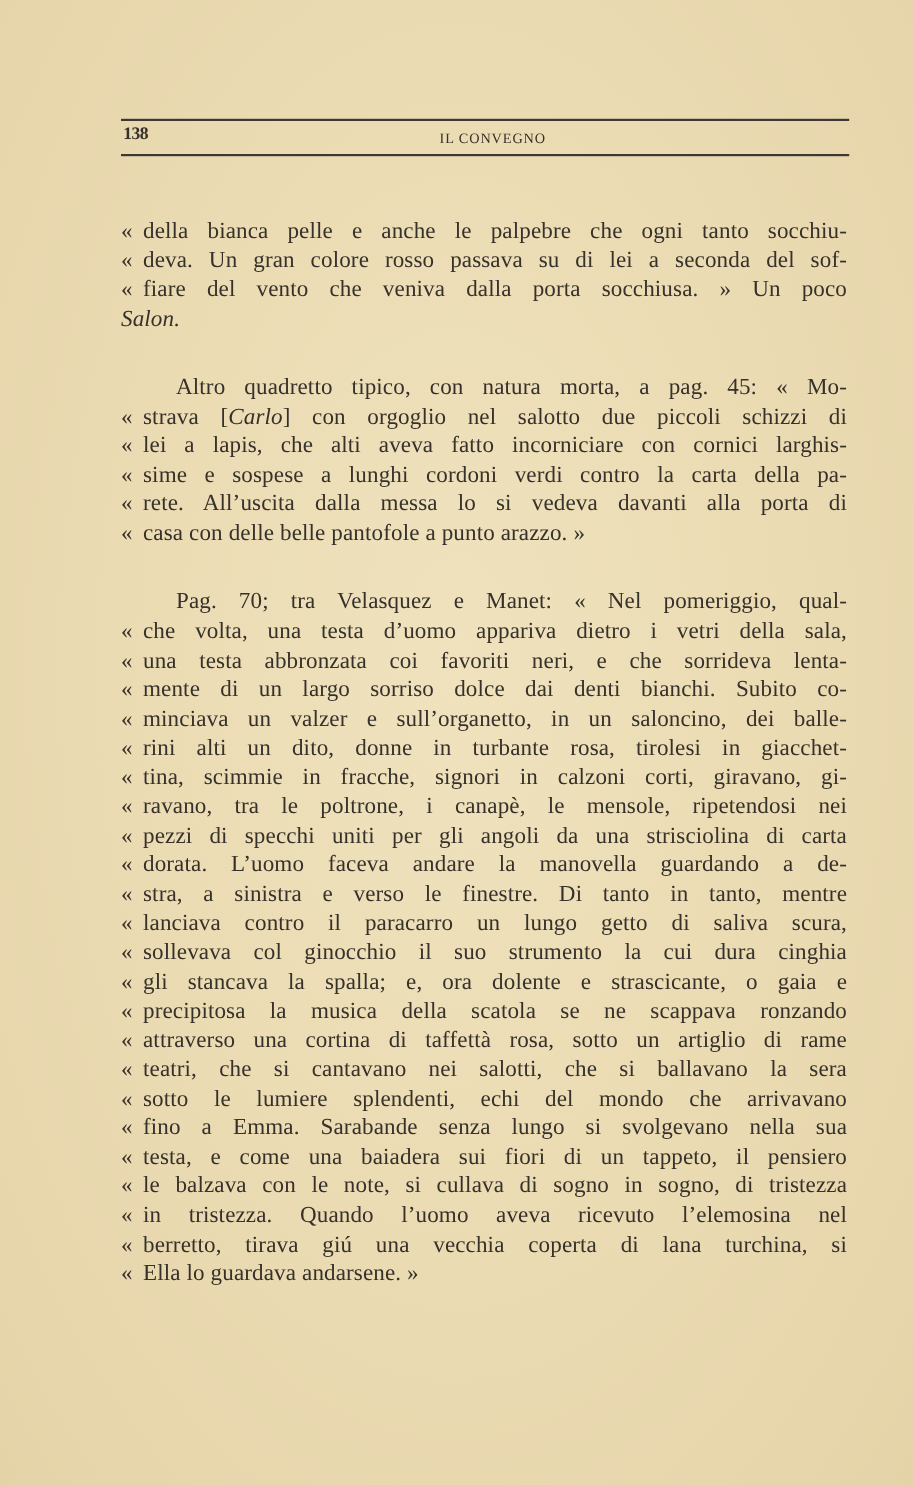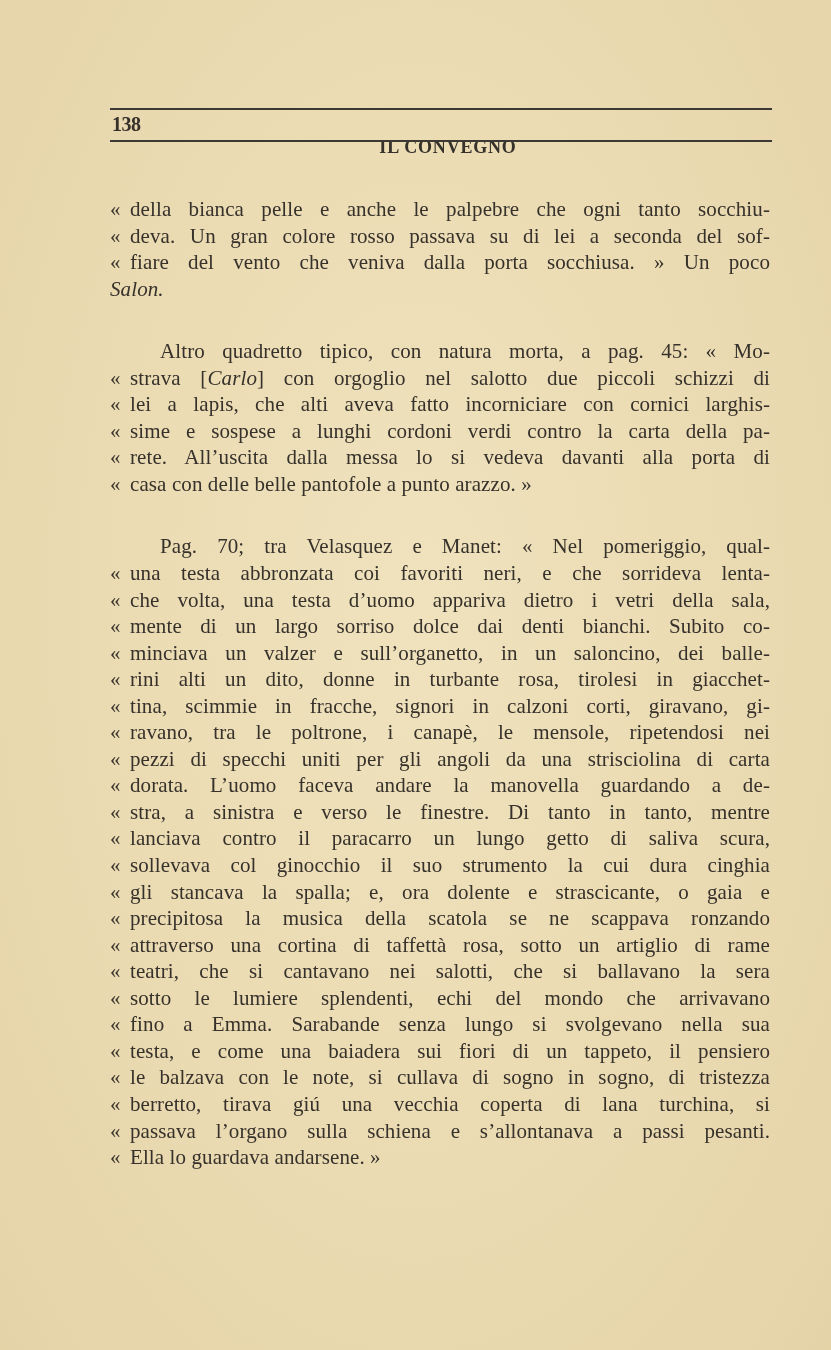--- a/index.html
+++ b/index.html
@@ -18,27 +18,26 @@
     position: absolute; left: 110px; top: 108px; width: 662px; height: 34px;
   }
   .rule-top {
     position: absolute; left: 0; right: 0; top: 0; height: 2px; background: #3c3833;
   }
   .rule-bottom {
     position: absolute; left: 0; right: 0; top: 32px; height: 2px; background: #3c3833;
   }
   .page-number {
     position: absolute; left: 2px; top: 5px;
-    font-size: 20px; font-weight: bold; letter-spacing: -0.5px;
+    font-size: 16px; font-weight: bold; letter-spacing: -0.5px;
   }
   .running-title {
     position: absolute; left: 0; right: 0; top: 10px; text-align: center;
-    font-size: 18px; font-weight: bold; letter-spacing: 0.8px;
+    font-size: 13px; font-weight: normal; letter-spacing: 0.8px;
     padding-left: 14px;
-    margin-top: 19px;
   }
   .body-text {
     position: absolute; left: 110px; top: 196px; width: 660px;
   }
   .line {
     height: 26.55px; line-height: 26.55px;
     font-size: 21px;
     white-space: nowrap;
     text-align: justify; text-align-last: justify;
     letter-spacing: 0.1px;
@@ -65,36 +64,36 @@
     <div class="line"><span class="q">«</span><span>deva. Un gran colore rosso passava su di lei a seconda del sof-</span></div>
     <div class="line"><span class="q">«</span><span>fiare del vento che veniva dalla porta socchiusa. » Un poco</span></div>
     <div class="line last"><em>Salon.</em></div>
     <div class="line indent"><span>Altro quadretto tipico, con natura morta, a pag. 45: « Mo-</span></div>
     <div class="line"><span class="q">«</span><span>strava [</span><em>Carlo</em><span>] con orgoglio nel salotto due piccoli schizzi di</span></div>
     <div class="line"><span class="q">«</span><span>lei a lapis, che alti aveva fatto incorniciare con cornici larghis-</span></div>
     <div class="line"><span class="q">«</span><span>sime e sospese a lunghi cordoni verdi contro la carta della pa-</span></div>
     <div class="line"><span class="q">«</span><span>rete. All’uscita dalla messa lo si vedeva davanti alla porta di</span></div>
     <div class="line last"><span class="q">«</span><span>casa con delle belle pantofole a punto arazzo. »</span></div>
     <div class="line indent"><span>Pag. 70; tra Velasquez e Manet: « Nel pomeriggio, qual-</span></div>
+    <div class="line"><span class="q">«</span><span>che volta, una testa d’uomo appariva dietro i vetri della sala,</span></div>
     <div class="line"><span class="q">«</span><span>una testa abbronzata coi favoriti neri, e che sorrideva lenta-</span></div>
-    <div class="line"><span class="q">«</span><span>che volta, una testa d’uomo appariva dietro i vetri della sala,</span></div>
     <div class="line"><span class="q">«</span><span>mente di un largo sorriso dolce dai denti bianchi. Subito co-</span></div>
     <div class="line"><span class="q">«</span><span>minciava un valzer e sull’organetto, in un saloncino, dei balle-</span></div>
     <div class="line"><span class="q">«</span><span>rini alti un dito, donne in turbante rosa, tirolesi in giacchet-</span></div>
     <div class="line"><span class="q">«</span><span>tina, scimmie in fracche, signori in calzoni corti, giravano, gi-</span></div>
     <div class="line"><span class="q">«</span><span>ravano, tra le poltrone, i canapè, le mensole, ripetendosi nei</span></div>
     <div class="line"><span class="q">«</span><span>pezzi di specchi uniti per gli angoli da una strisciolina di carta</span></div>
     <div class="line"><span class="q">«</span><span>dorata. L’uomo faceva andare la manovella guardando a de-</span></div>
     <div class="line"><span class="q">«</span><span>stra, a sinistra e verso le finestre. Di tanto in tanto, mentre</span></div>
     <div class="line"><span class="q">«</span><span>lanciava contro il paracarro un lungo getto di saliva scura,</span></div>
     <div class="line"><span class="q">«</span><span>sollevava col ginocchio il suo strumento la cui dura cinghia</span></div>
     <div class="line"><span class="q">«</span><span>gli stancava la spalla; e, ora dolente e strascicante, o gaia e</span></div>
     <div class="line"><span class="q">«</span><span>precipitosa la musica della scatola se ne scappava ronzando</span></div>
     <div class="line"><span class="q">«</span><span>attraverso una cortina di taffettà rosa, sotto un artiglio di rame</span></div>
     <div class="line"><span class="q">«</span><span>teatri, che si cantavano nei salotti, che si ballavano la sera</span></div>
     <div class="line"><span class="q">«</span><span>sotto le lumiere splendenti, echi del mondo che arrivavano</span></div>
     <div class="line"><span class="q">«</span><span>fino a Emma. Sarabande senza lungo si svolgevano nella sua</span></div>
     <div class="line"><span class="q">«</span><span>testa, e come una baiadera sui fiori di un tappeto, il pensiero</span></div>
     <div class="line"><span class="q">«</span><span>le balzava con le note, si cullava di sogno in sogno, di tristezza</span></div>
+    <div class="line"><span class="q">«</span><span>in tristezza. Quando l’uomo aveva ricevuto l’elemosina nel</span></div>
     <div class="line"><span class="q">«</span><span>berretto, tirava giú una vecchia coperta di lana turchina, si</span></div>
-    <div class="line"><span class="q">«</span><span>passava l’organo sulla schiena e s’allontanava a passi pesanti.</span></div>
     <div class="line last"><span class="q">«</span><span>Ella lo guardava andarsene. »</span></div>
   </div>
 
 </body></html>

